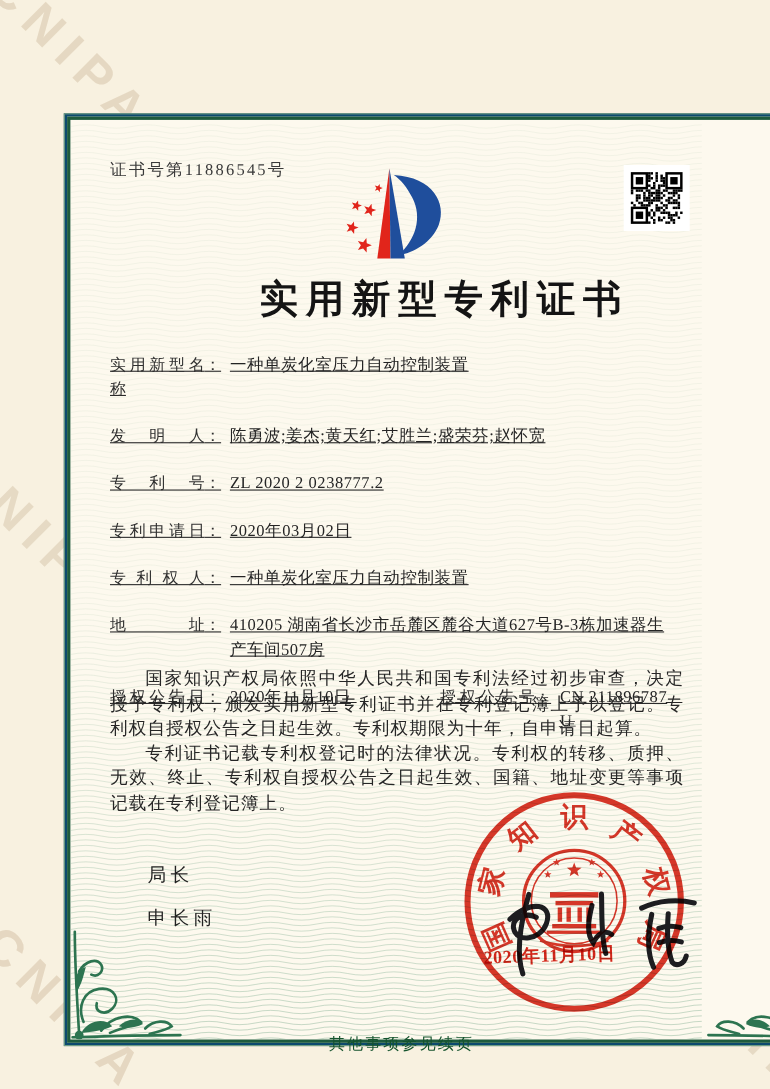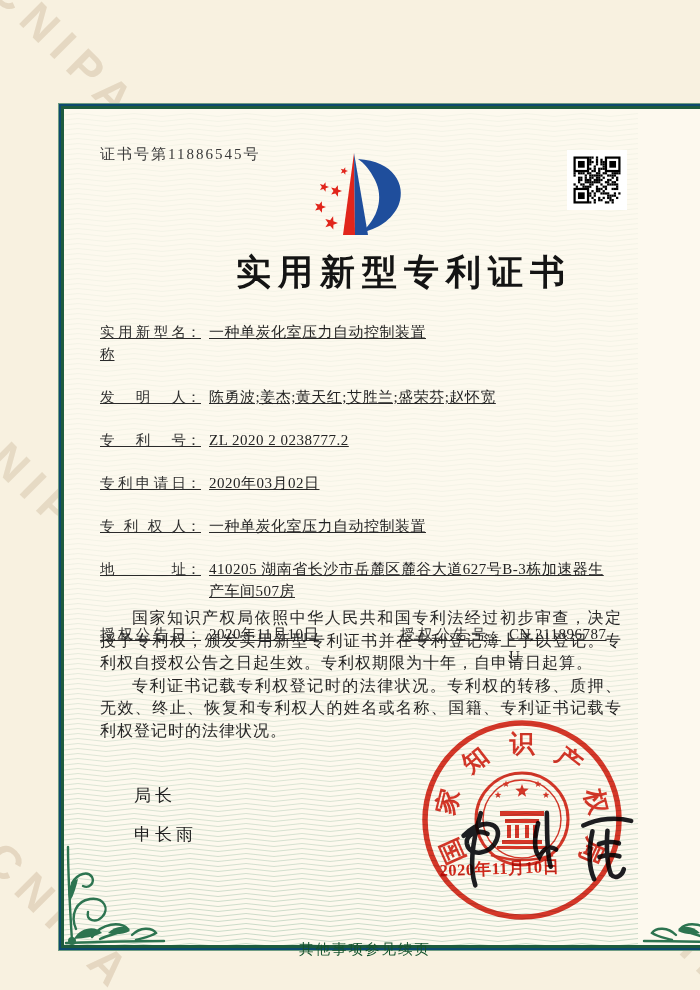--- a/index.html
+++ b/index.html
@@ -526,21 +526,21 @@
           <div class="grant-right">
             <span class="field-label">授权公告号</span>
             <span class="field-colon">：</span>
             <span class="field-value">CN 211896787 U</span>
           </div>
         </div>
       </div>
 
       <div class="paras" id="paras">
           <p>国家知识产权局依照中华人民共和国专利法经过初步审查，决定授予专利权，颁发实用新型专利证书并在专利登记簿上予以登记。专利权自授权公告之日起生效。专利权期限为十年，自申请日起算。</p>
-          <p>专利证书记载专利权登记时的法律状况。专利权的转移、质押、无效、终止、恢复和专利权人的姓名或名称、国籍、专利证书记载专利权登记时的法律状况。</p>
+          <p>专利证书记载专利权登记时的法律状况。专利权的转移、质押、无效、终止、专利权自授权公告之日起生效、国籍、地址变更等事项记载在专利登记簿上。</p>
         </div>
 
       <div class="officer">
         <div>局长</div>
         <div>申长雨</div>
       </div>
 
       <svg class="sig" viewBox="0 0 204 112">
         <g fill="none" stroke="#1d1d20" stroke-width="4.6" stroke-linecap="round" transform="rotate(-2 100 56)">
           <path d="M40,20 C32,44 26,72 32,92"></path>

